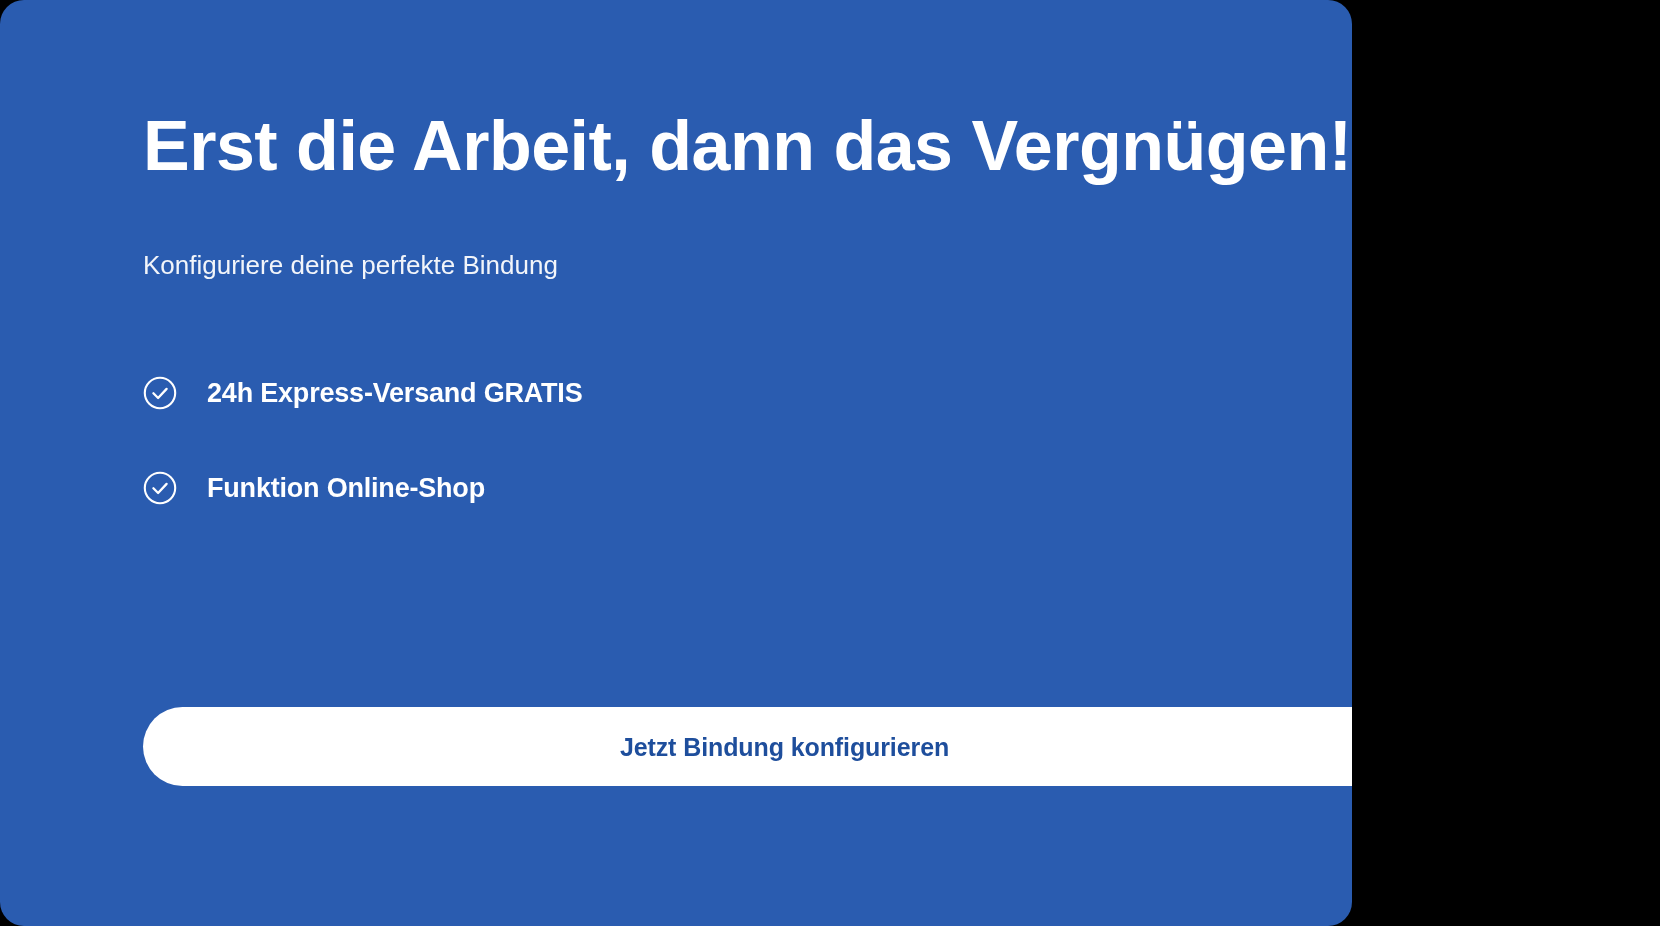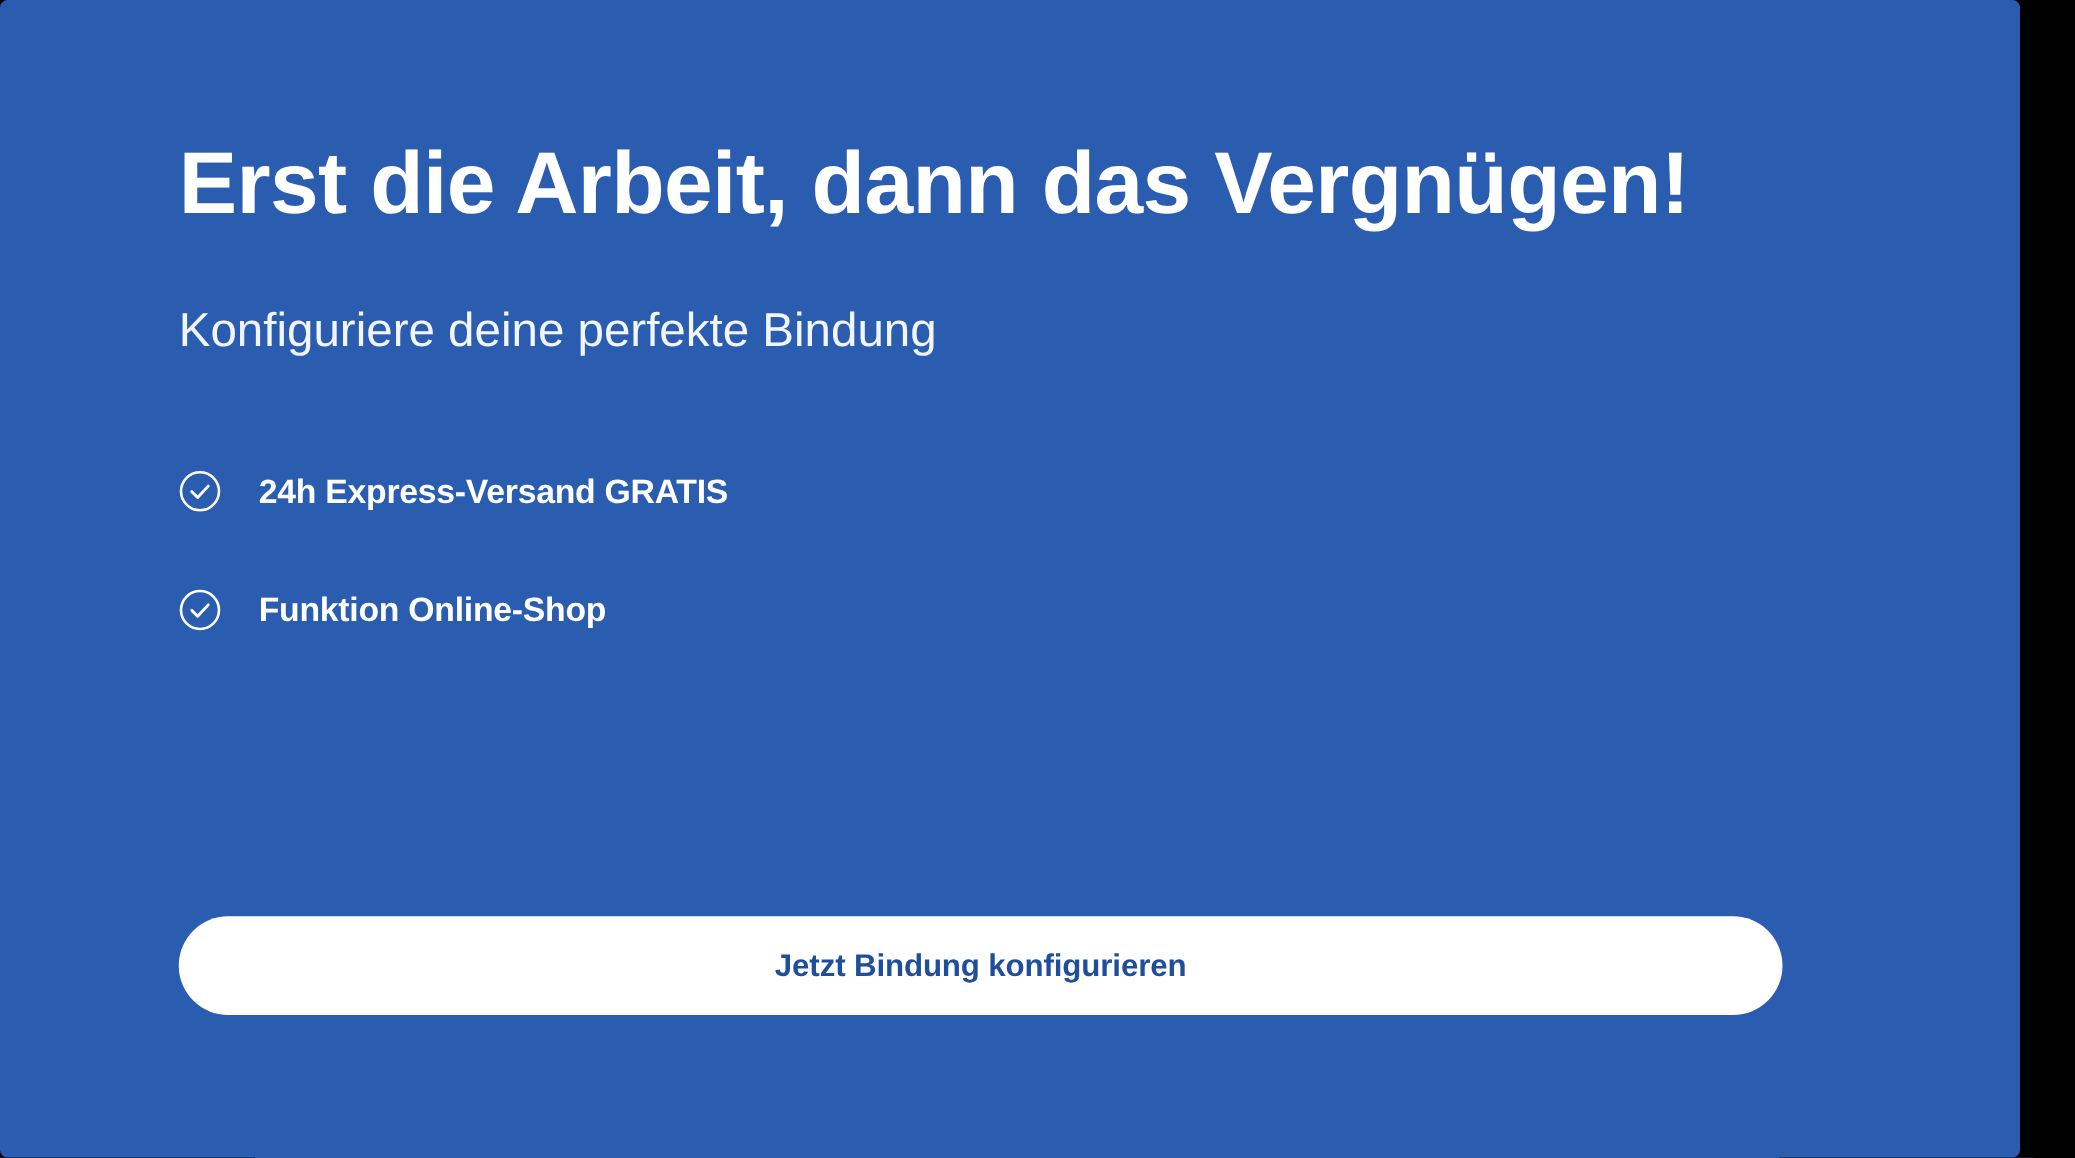--- a/index.html
+++ b/index.html
@@ -12,25 +12,25 @@
     height: 926px;
     overflow: hidden;
     font-family: "Liberation Sans", sans-serif;
     -webkit-font-smoothing: antialiased;
   }
 
   .promo-card {
     position: absolute;
     left: 0;
     top: 0;
-    width: 1616px;
+    width: 1352px;
     height: 926px;
     box-sizing: border-box;
     background: #2A5CB0;
-    border-radius: 6px;
+    border-radius: 24px;
     overflow: hidden;
   }
 
   .card-inner {
     position: absolute;
     left: 143px;
     top: 0;
     width: 1283px;
     height: 926px;
   }
@@ -48,21 +48,21 @@
     letter-spacing: -0.5px;
     white-space: nowrap;
   }
 
   .subheadline {
     position: absolute;
     left: 0;
     top: 239px;
     width: 1290px;
     margin: 0;
-    font-size: 38px;
+    font-size: 26px;
     line-height: 52px;
     font-weight: 400;
     color: #F2F5FA;
     letter-spacing: 0px;
     white-space: nowrap;
   }
 
   .feature-list {
     position: absolute;
     left: 0;
@@ -112,21 +112,20 @@
     height: 79px;
     display: flex;
     align-items: center;
     justify-content: center;
     background: #FFFFFF;
     border: none;
     border-radius: 40px;
     cursor: pointer;
     padding: 0;
     font-family: "Liberation Sans", sans-serif;
-    margin-top: 26px;
   }
 
   .cta-label {
     font-size: 25px;
     line-height: 30px;
     font-weight: 700;
     color: #1E4E9C;
     letter-spacing: -0.1px;
     white-space: nowrap;
   }

